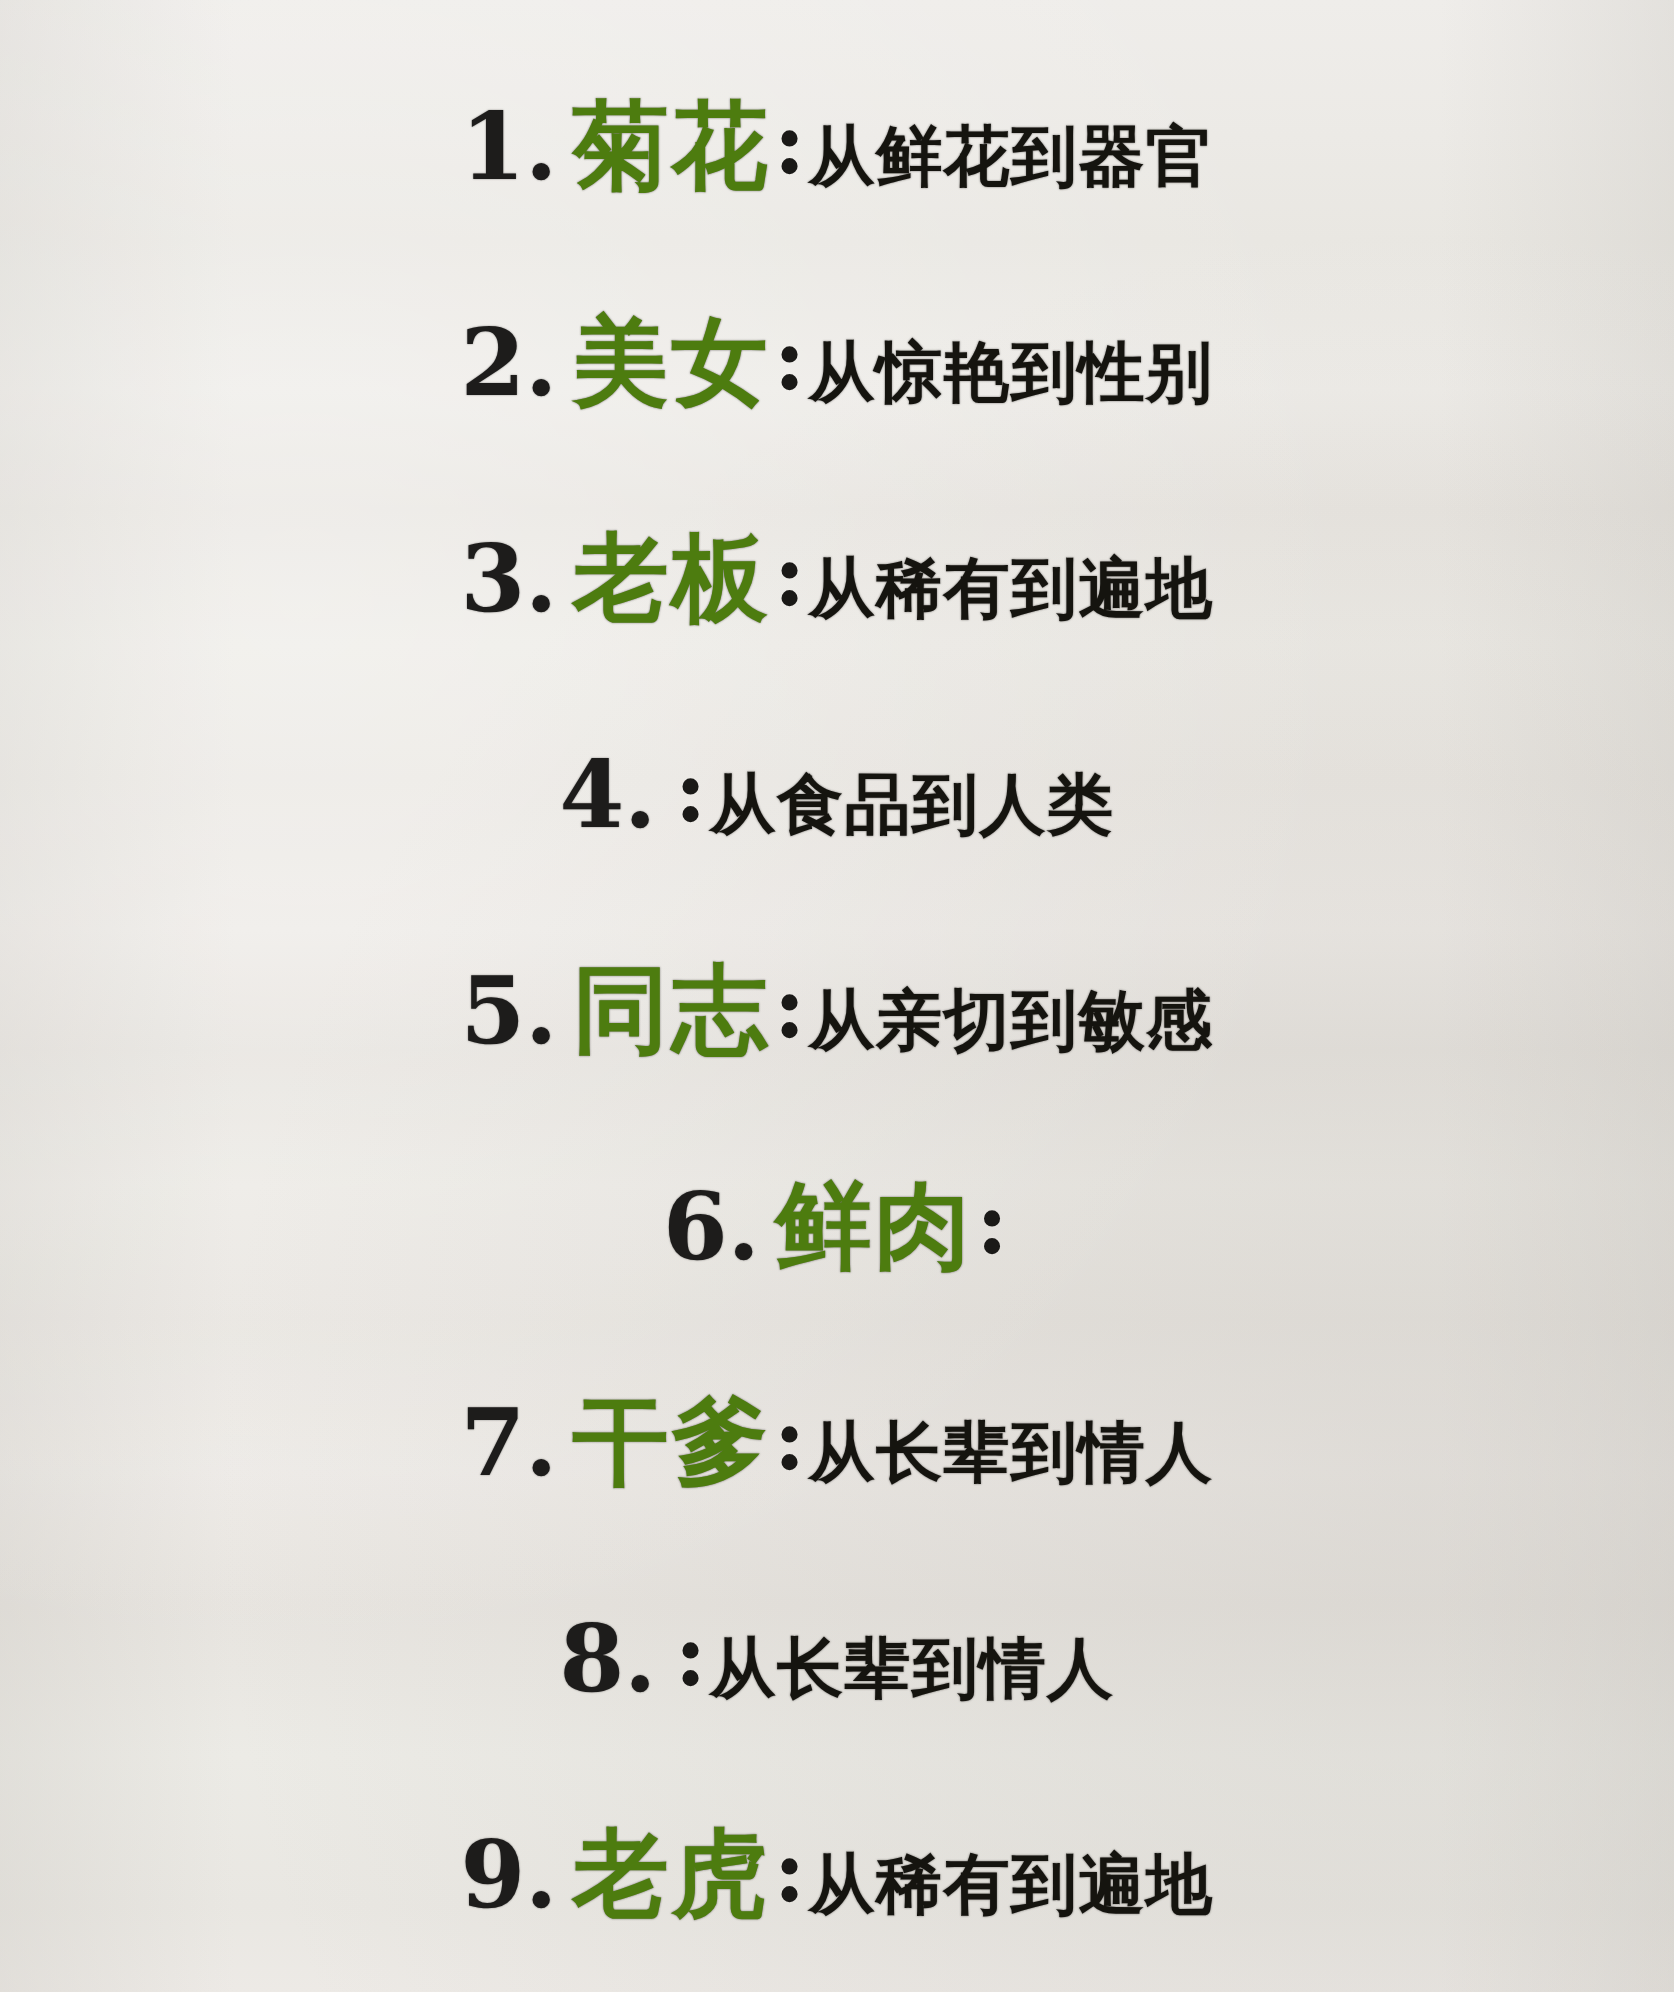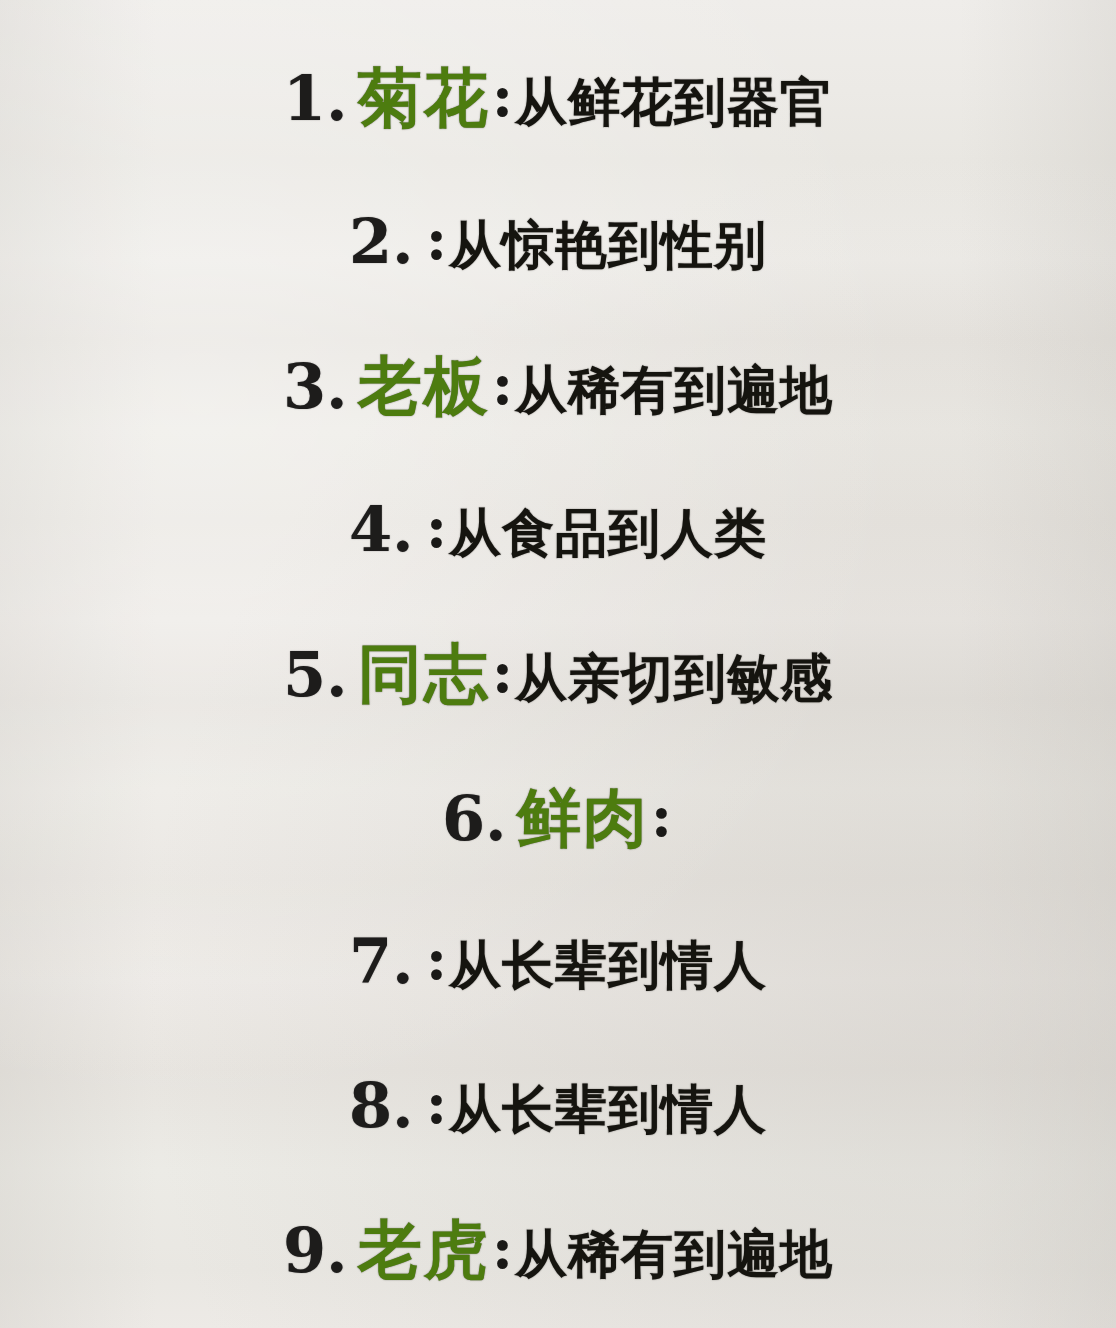--- a/index.html
+++ b/index.html
@@ -94,21 +94,21 @@
     font-size: 58px;
     color: #1a1917;
     padding: 0 2px;
     position: relative;
     top: -4px;
   }
 
   .desc {
     font-family: "DejaVu Sans", "Liberation Sans", sans-serif;
     font-weight: 700;
-    font-size: 52px;
+    font-size: 44px;
     color: #15140f;
     letter-spacing: 1px;
     text-shadow: 0 0 1.4px rgba(30,28,26,0.65);
   }
 
   
   .page {
     filter: blur(0.35px);
   }
 </style>
@@ -121,20 +121,21 @@
 
   <div class="line">
     <span class="num">1.</span>
     <span class="term">菊花</span>
     <span class="colon">:</span>
     <span class="desc">从鲜花到器官</span>
   </div>
 
   <div class="line">
     <span class="num">2.</span>
+    <span class="term">美女</span>
     <span class="colon">:</span>
     <span class="desc">从惊艳到性别</span>
   </div>
 
   <div class="line">
     <span class="num">3.</span>
     <span class="term">老板</span>
     <span class="colon">:</span>
     <span class="desc">从稀有到遍地</span>
   </div>
@@ -153,20 +154,21 @@
   </div>
 
   <div class="line">
     <span class="num">6.</span>
     <span class="term">鲜肉</span>
     <span class="colon">:</span>
   </div>
 
   <div class="line">
     <span class="num">7.</span>
+    <span class="term">干爹</span>
     <span class="colon">:</span>
     <span class="desc">从长辈到情人</span>
   </div>
 
   <div class="line">
     <span class="num">8.</span>
     <span class="colon">:</span>
     <span class="desc">从长辈到情人</span>
   </div>
 

